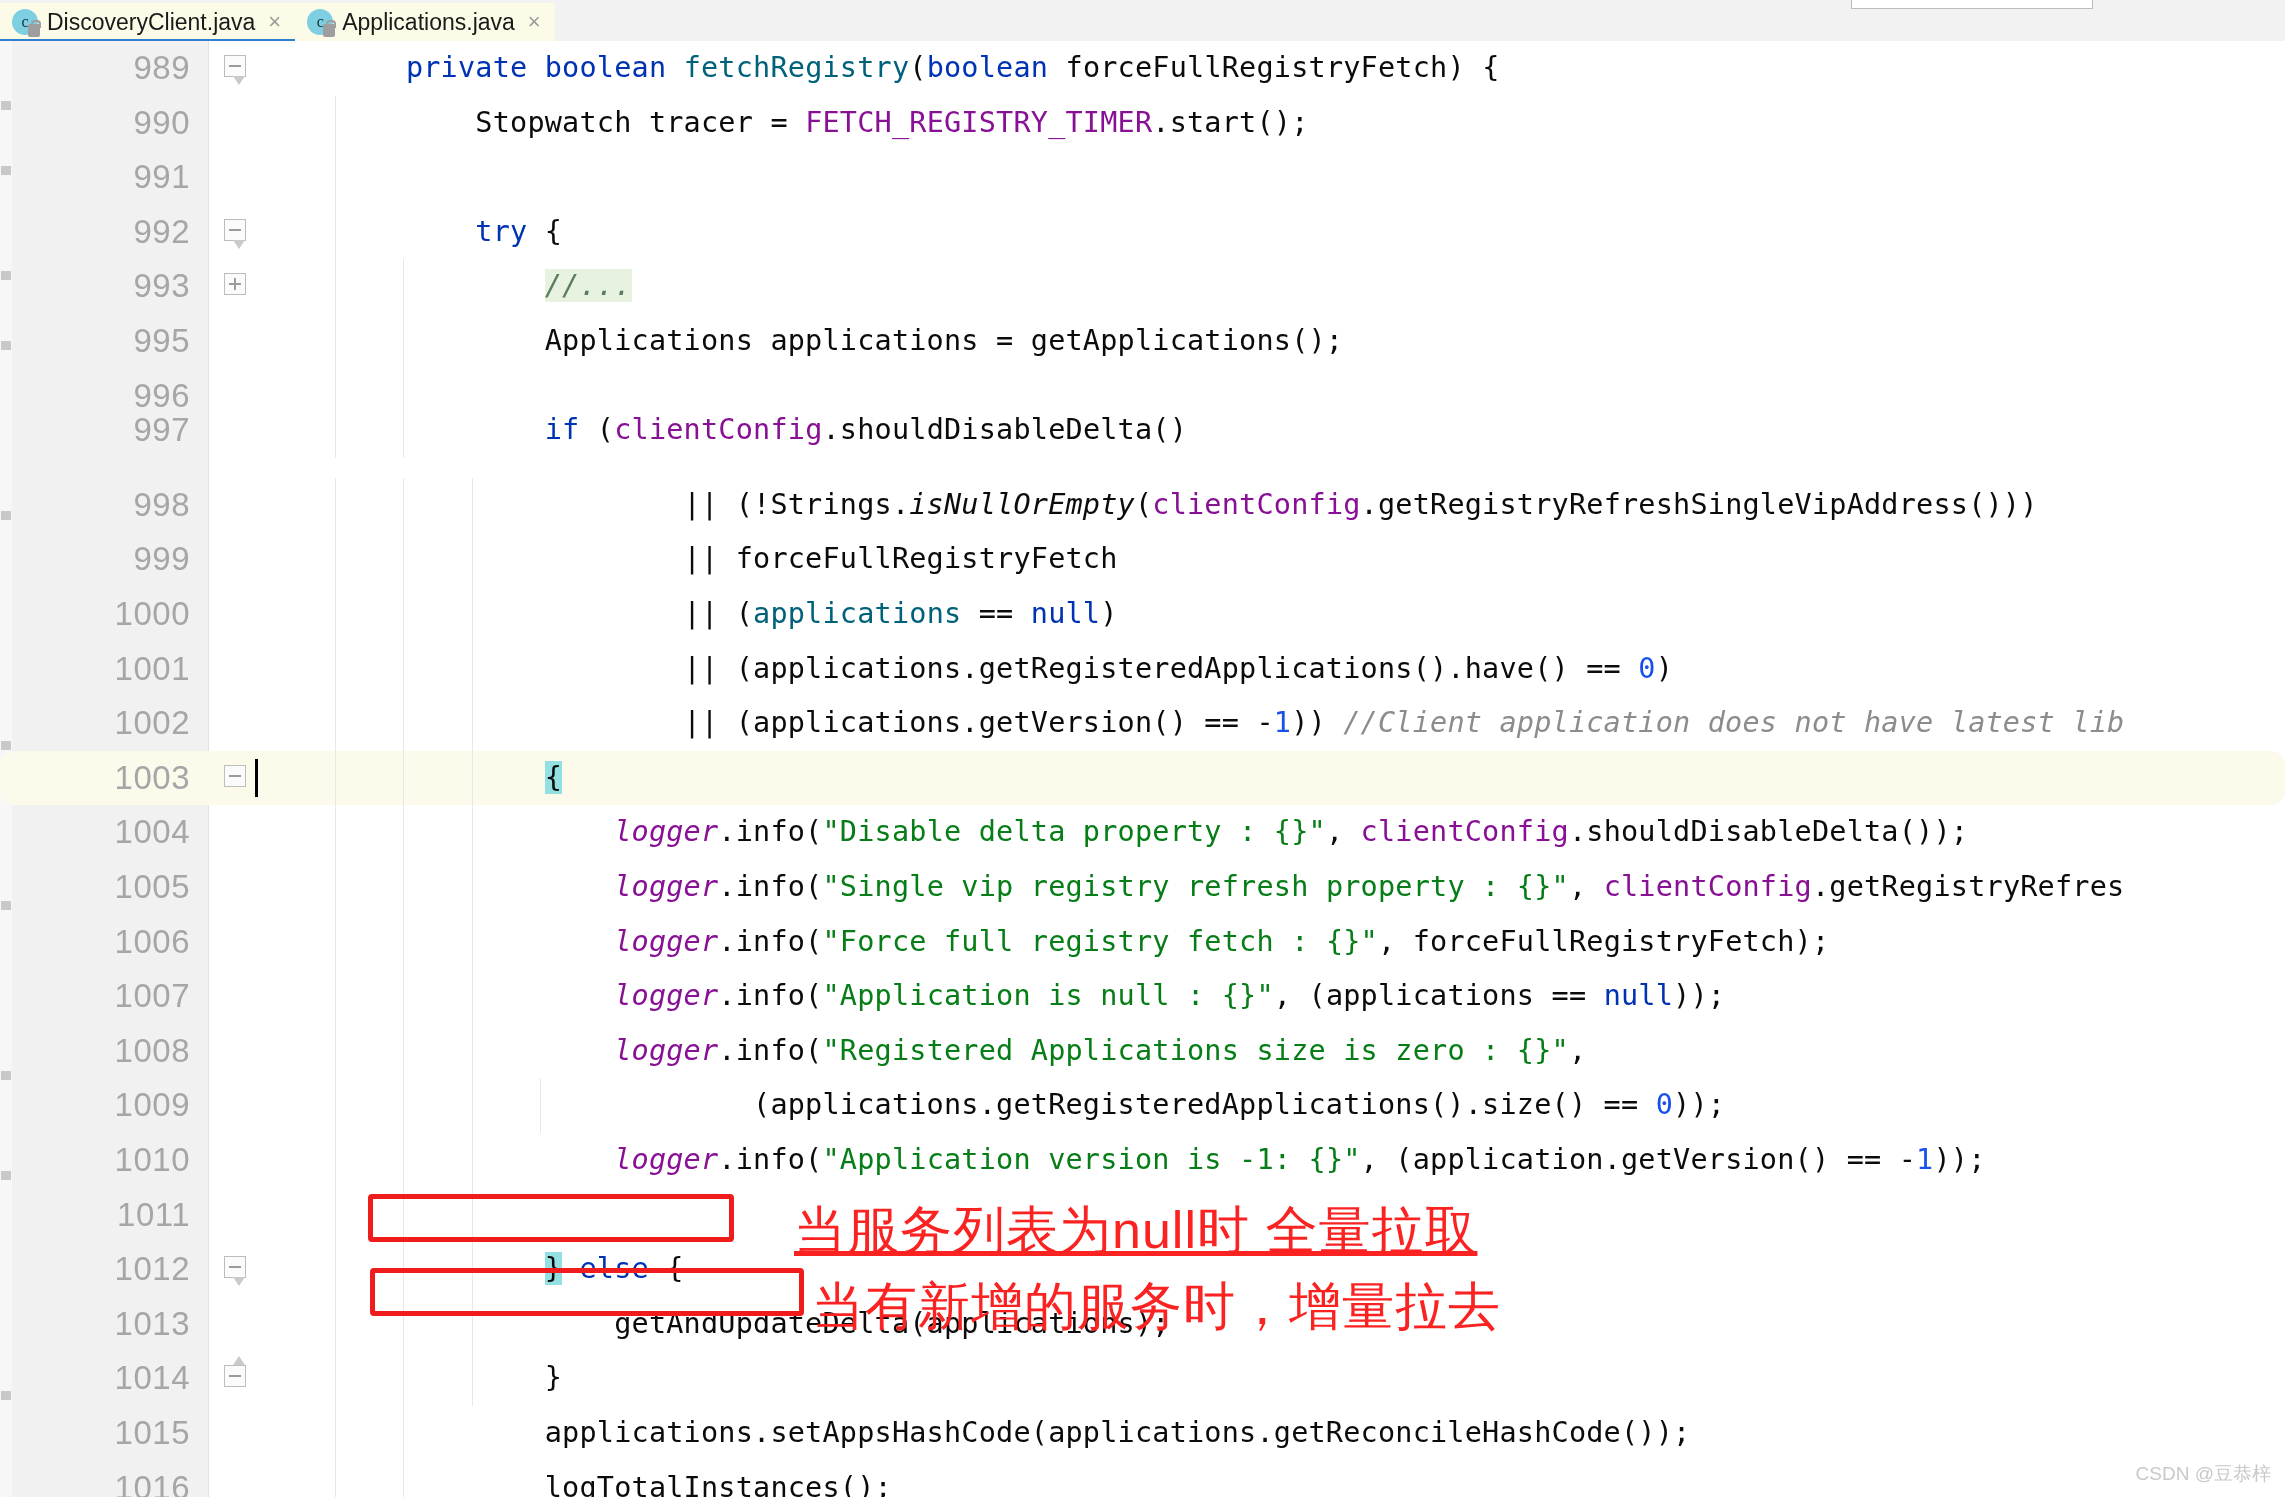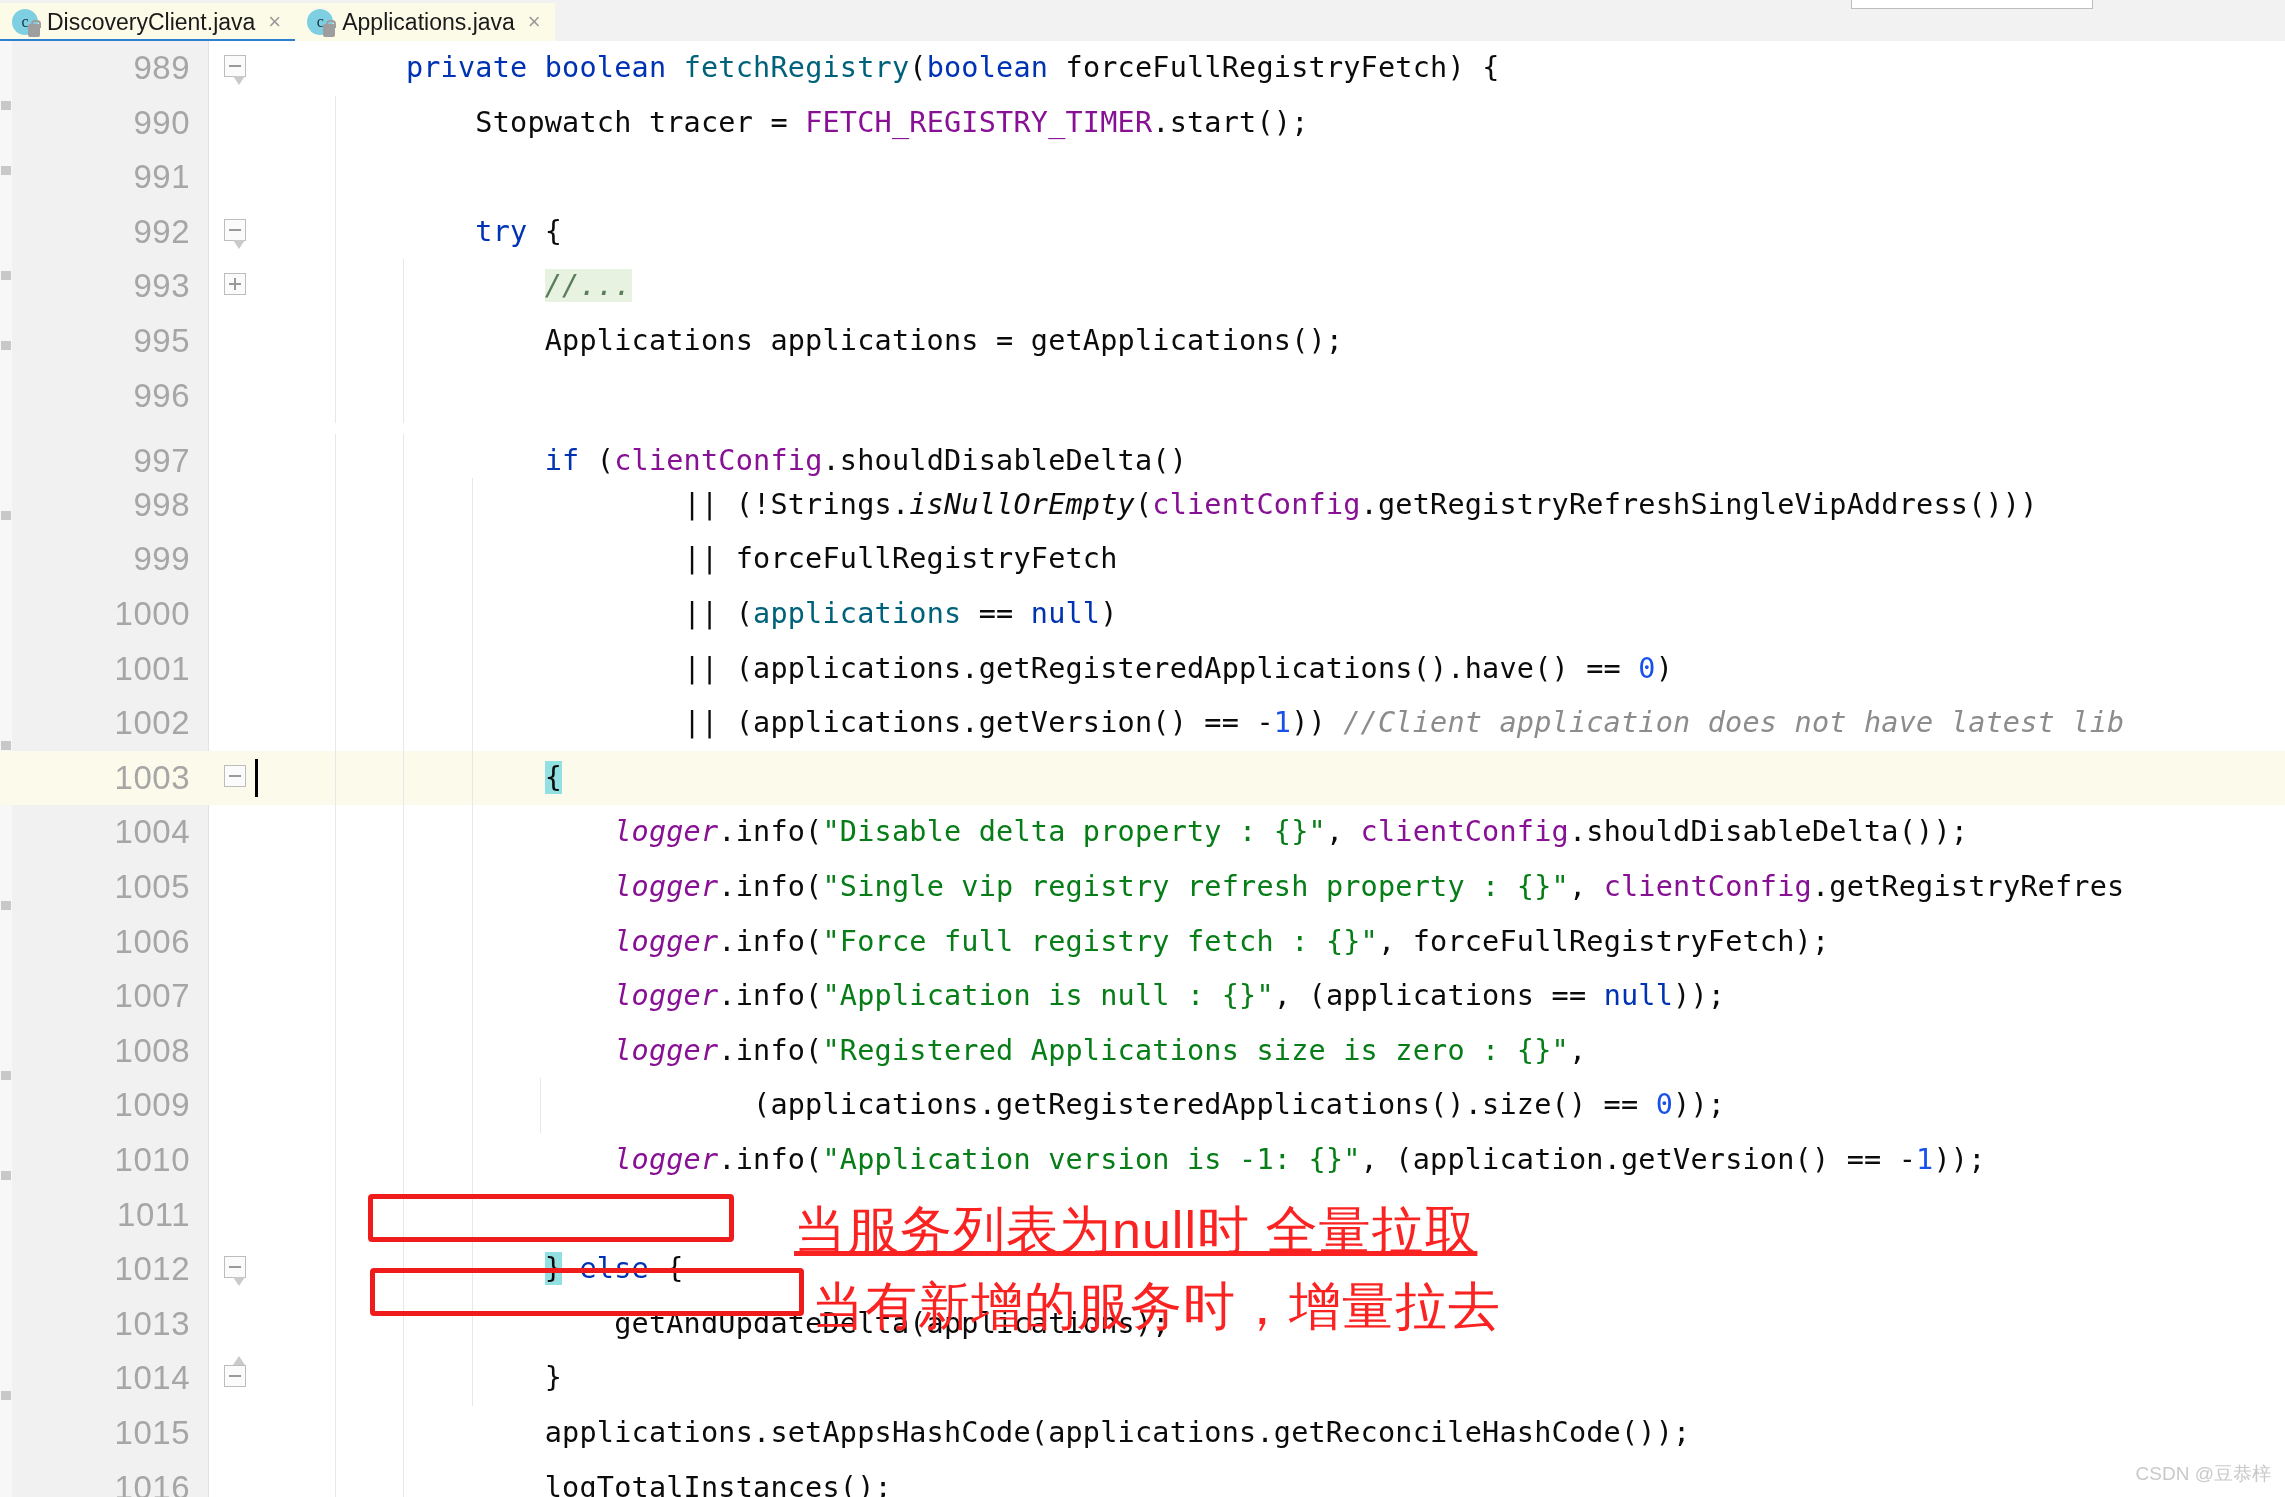--- a/index.html
+++ b/index.html
@@ -238,21 +238,21 @@
         <div class="iguide" style="left: 403.2px; top: 0px; height: 54.6px;"></div>
         <div class="lineno">995</div>
         <div class="code"><span>                Applications applications = getApplications();</span></div>
       </div>
       <div class="row" style="top: 327.6px;">
         <div class="iguide" style="left: 334.6px; top: 0px; height: 54.6px;"></div>
         <div class="iguide" style="left: 403.2px; top: 0px; height: 54.6px;"></div>
         <div class="lineno">996</div>
         <div class="code"></div>
       </div>
-      <div class="row" style="top: 393px;">
+      <div class="row" style="top: 362px;">
         <div class="iguide" style="left: 334.6px; top: 0px; height: 54.6px;"></div>
         <div class="iguide" style="left: 403.2px; top: 0px; height: 54.6px;"></div>
         <div class="lineno">997</div>
         <div class="code"><span>                </span><span class="kw">if</span><span> (</span><span class="fld">clientConfig</span><span>.shouldDisableDelta()</span></div>
       </div>
       <div class="row" style="top: 436.8px;">
         <div class="iguide" style="left: 334.6px; top: 0px; height: 54.6px;"></div>
         <div class="iguide" style="left: 403.2px; top: 0px; height: 54.6px;"></div>
         <div class="iguide" style="left: 471.8px; top: 0px; height: 54.6px;"></div>
         <div class="lineno">998</div>
@@ -279,21 +279,21 @@
         <div class="lineno">1001</div>
         <div class="code"><span>                        || (applications.getRegisteredApplications().have() == </span><span class="num">0</span><span>)</span></div>
       </div>
       <div class="row" style="top: 655.2px;">
         <div class="iguide" style="left: 334.6px; top: 0px; height: 54.6px;"></div>
         <div class="iguide" style="left: 403.2px; top: 0px; height: 54.6px;"></div>
         <div class="iguide" style="left: 471.8px; top: 0px; height: 54.6px;"></div>
         <div class="lineno">1002</div>
         <div class="code"><span>                        || (applications.getVersion() == -</span><span class="num">1</span><span>)) </span><span class="cmt">//Client application does not have latest lib</span></div>
       </div>
-      <div class="row current" style="top: 709.8px;">
+      <div class="row current" style="top: 709.8px; border-radius: 14px;">
         <div class="iguide" style="left: 334.6px; top: 0px; height: 54.6px;"></div>
         <div class="iguide" style="left: 403.2px; top: 0px; height: 54.6px;"></div>
         <div class="iguide" style="left: 471.8px; top: 0px; height: 54.6px;"></div>
         <div class="lineno">1003</div>
         <div class="code"><span>                </span><span class="brace-hl">{</span></div>
         <div id="caret" style="left: 255px; top: 8px;"></div>
       </div>
       <div class="row" style="top: 764.4px;">
         <div class="iguide" style="left: 334.6px; top: 0px; height: 54.6px;"></div>
         <div class="iguide" style="left: 403.2px; top: 0px; height: 54.6px;"></div>

